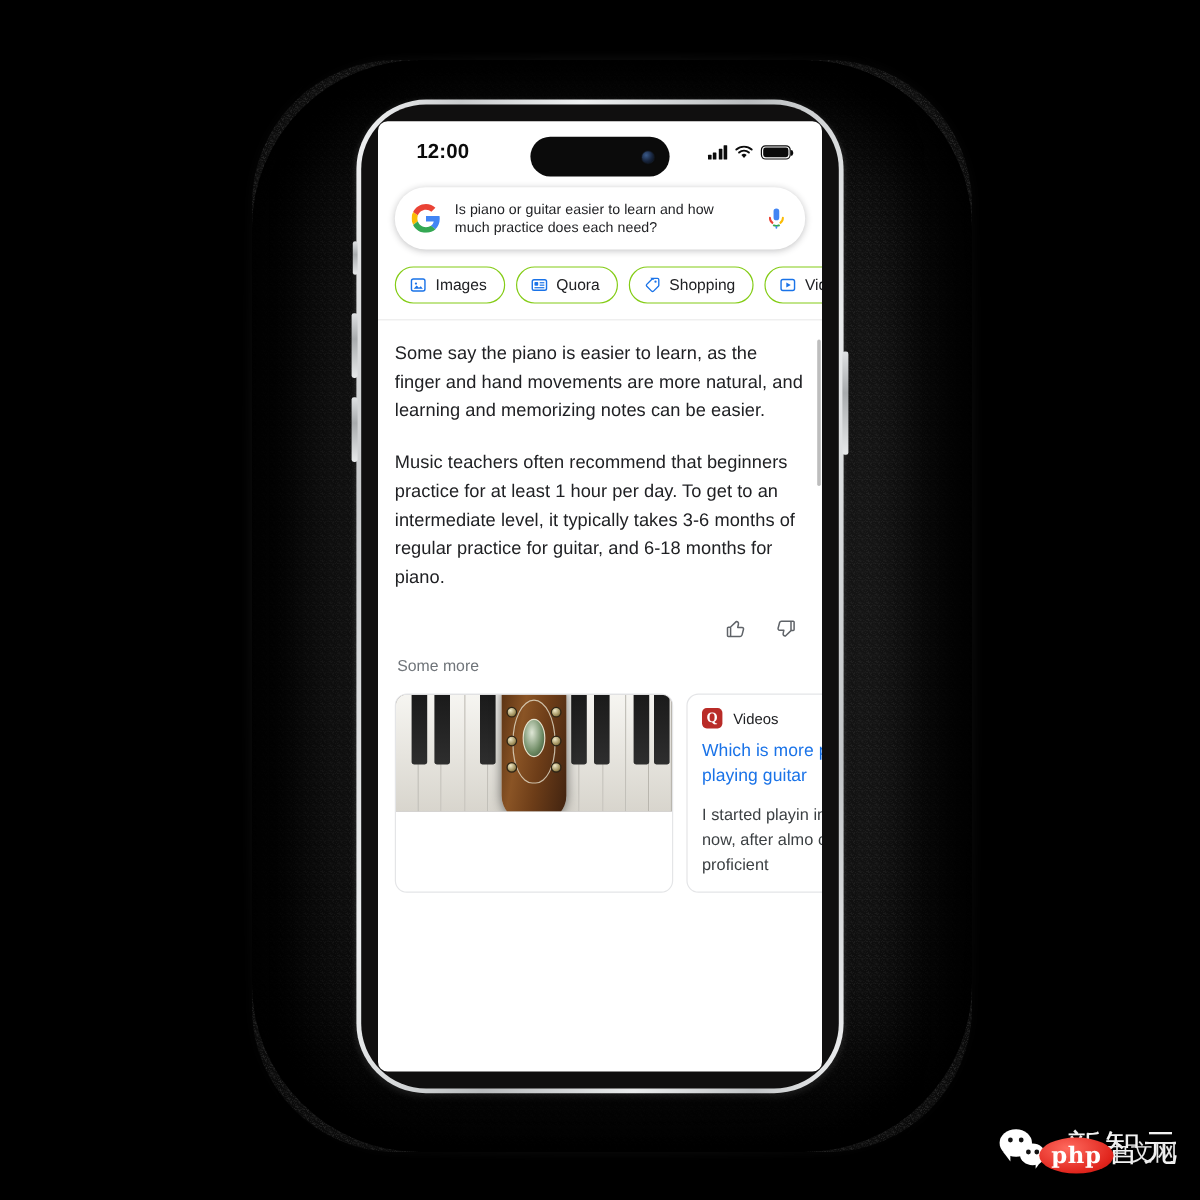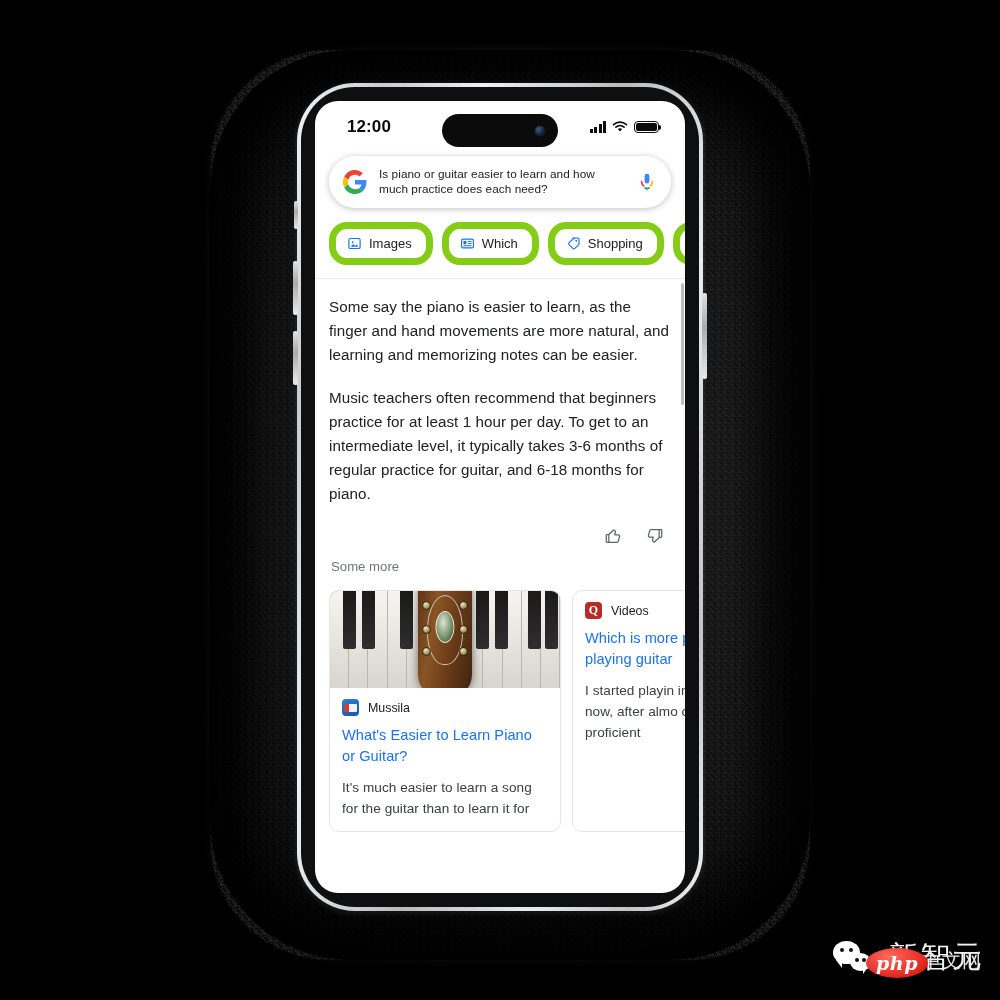--- a/index.html
+++ b/index.html
@@ -60,21 +60,21 @@
   }
   .phone-inner {
     position: absolute;
     left: 4px; top: 4px; right: 4px; bottom: 4px;
     border-radius: 54px;
     background: #100f0f;
   }
   .screen {
     position: absolute;
     left: 14px; top: 14px; right: 14px; bottom: 14px;
-    border-radius: 23px;
+    border-radius: 8px;
     background: #ffffff;
     overflow: hidden;
   }
 
   
   .btn-side {
     position: absolute;
     background: linear-gradient(180deg,#dfe1e3,#a8abad 40%,#e7e9ea);
     border-radius: 2px;
   }
@@ -144,21 +144,21 @@
   }
 
   
   .chips {
     display: flex; gap: 9px;
     padding: 14px 0 13px 14px;
     overflow: hidden;
   }
   .chip {
     display: flex; align-items: center; gap: 7px;
-    border: 7px solid #84cc16; border-radius: 18px;
+    border: 1px solid #84cc16; border-radius: 18px;
     padding: 7px 14px 7px 11px;
     background: #fff; white-space: nowrap;
     font-size: 13px; color: #202124;
   }
   .chip svg { display: block; flex: none; }
   .divider { height: 1px; background: #ececec; }
 
   
   .body { padding: 16px 14px 0 14px; position: relative; }
   .para {
@@ -281,21 +281,21 @@
     font-size: 19px; color: #e8e8e8; letter-spacing: 1px;
     font-family: "DejaVu Sans", sans-serif;
   }
   .php-badge {
     position: absolute; right: 72px; bottom: 22px;
     width: 62px; height: 30px; border-radius: 50%;
     background: radial-gradient(ellipse at 38% 30%, #ff6a5e, #e0241c 70%, #b3140d);
     display: flex; align-items: center; justify-content: center;
   }
   .php-badge span {
-    color: #fff; font-size: 19px; font-weight: 700; font-style: italic;
+    color: #fff; font-size: 19px; font-weight: 700; 
     font-family: "DejaVu Serif", serif; letter-spacing: .5px;
   }
 </style>
 </head>
 <body>
 
 <div id="stage">
 
   <div class="halo"></div>
   <div class="halo-noise"></div>
@@ -364,21 +364,21 @@
               <span>Images</span>
             </div>
             <div class="chip">
               <svg width="15" height="15" viewBox="0 0 24 24">
                 <rect x="2.5" y="5" width="19" height="14" rx="2.4" fill="none" stroke="#1a73e8" stroke-width="1.9"></rect>
                 <rect x="5.4" y="8" width="5" height="5" rx="1" fill="#1a73e8"></rect>
                 <rect x="12.4" y="8.2" width="6.2" height="1.6" fill="#1a73e8"></rect>
                 <rect x="12.4" y="11.4" width="6.2" height="1.6" fill="#1a73e8"></rect>
                 <rect x="5.4" y="14.8" width="13.2" height="1.6" fill="#1a73e8"></rect>
               </svg>
-              <span>Which</span>
+              <span>Quora</span>
             </div>
             <div class="chip">
               <svg width="15" height="15" viewBox="0 0 24 24">
                 <path d="M11.6 3.2H19a1.8 1.8 0 0 1 1.8 1.8v7.4a1.8 1.8 0 0 1-.53 1.27l-6.5 6.5a1.8 1.8 0 0 1-2.55 0l-6.47-6.47a1.8 1.8 0 0 1 0-2.55l6.5-6.5a1.8 1.8 0 0 1 1.35-.45z" fill="none" stroke="#1a73e8" stroke-width="1.8"></path>
                 <circle cx="16.4" cy="7.6" r="1.5" fill="#1a73e8"></circle>
               </svg>
               <span>Shopping</span>
             </div>
             <div class="chip">
               <svg width="15" height="15" viewBox="0 0 24 24">
@@ -439,28 +439,20 @@
                 <div class="guitar">
                   <div class="guitar-inlay"></div>
                   <div class="tuner" style="left:4px; top:16px"></div>
                   <div class="tuner" style="right:4px; top:16px"></div>
                   <div class="tuner" style="left:4px; top:40px"></div>
                   <div class="tuner" style="right:4px; top:40px"></div>
                   <div class="tuner" style="left:4px; top:62px"></div>
                   <div class="tuner" style="right:4px; top:62px"></div>
                 </div>
               </div>
-              <div class="card-meta">
-                <div class="srcline">
-                  <div class="favicon fav-mussila"></div>
-                  <div class="srcname">Mussila</div>
-                </div>
-                <div class="card-title">What's Easier to Learn Piano or Guitar?</div>
-                <div class="card-snip">It's much easier to learn a song for the guitar than to learn it for</div>
-              </div>
             </div>
 
             <div class="card card-b">
               <div class="card-meta">
                 <div class="srcline">
                   <div class="favicon fav-quora">Q</div>
                   <div class="srcname">Videos</div>
                 </div>
                 <div class="card-title">Which is more playing piano playing guitar</div>
                 <div class="card-snip">I started playin instruments th now, after almo continue to d proficient</div>

